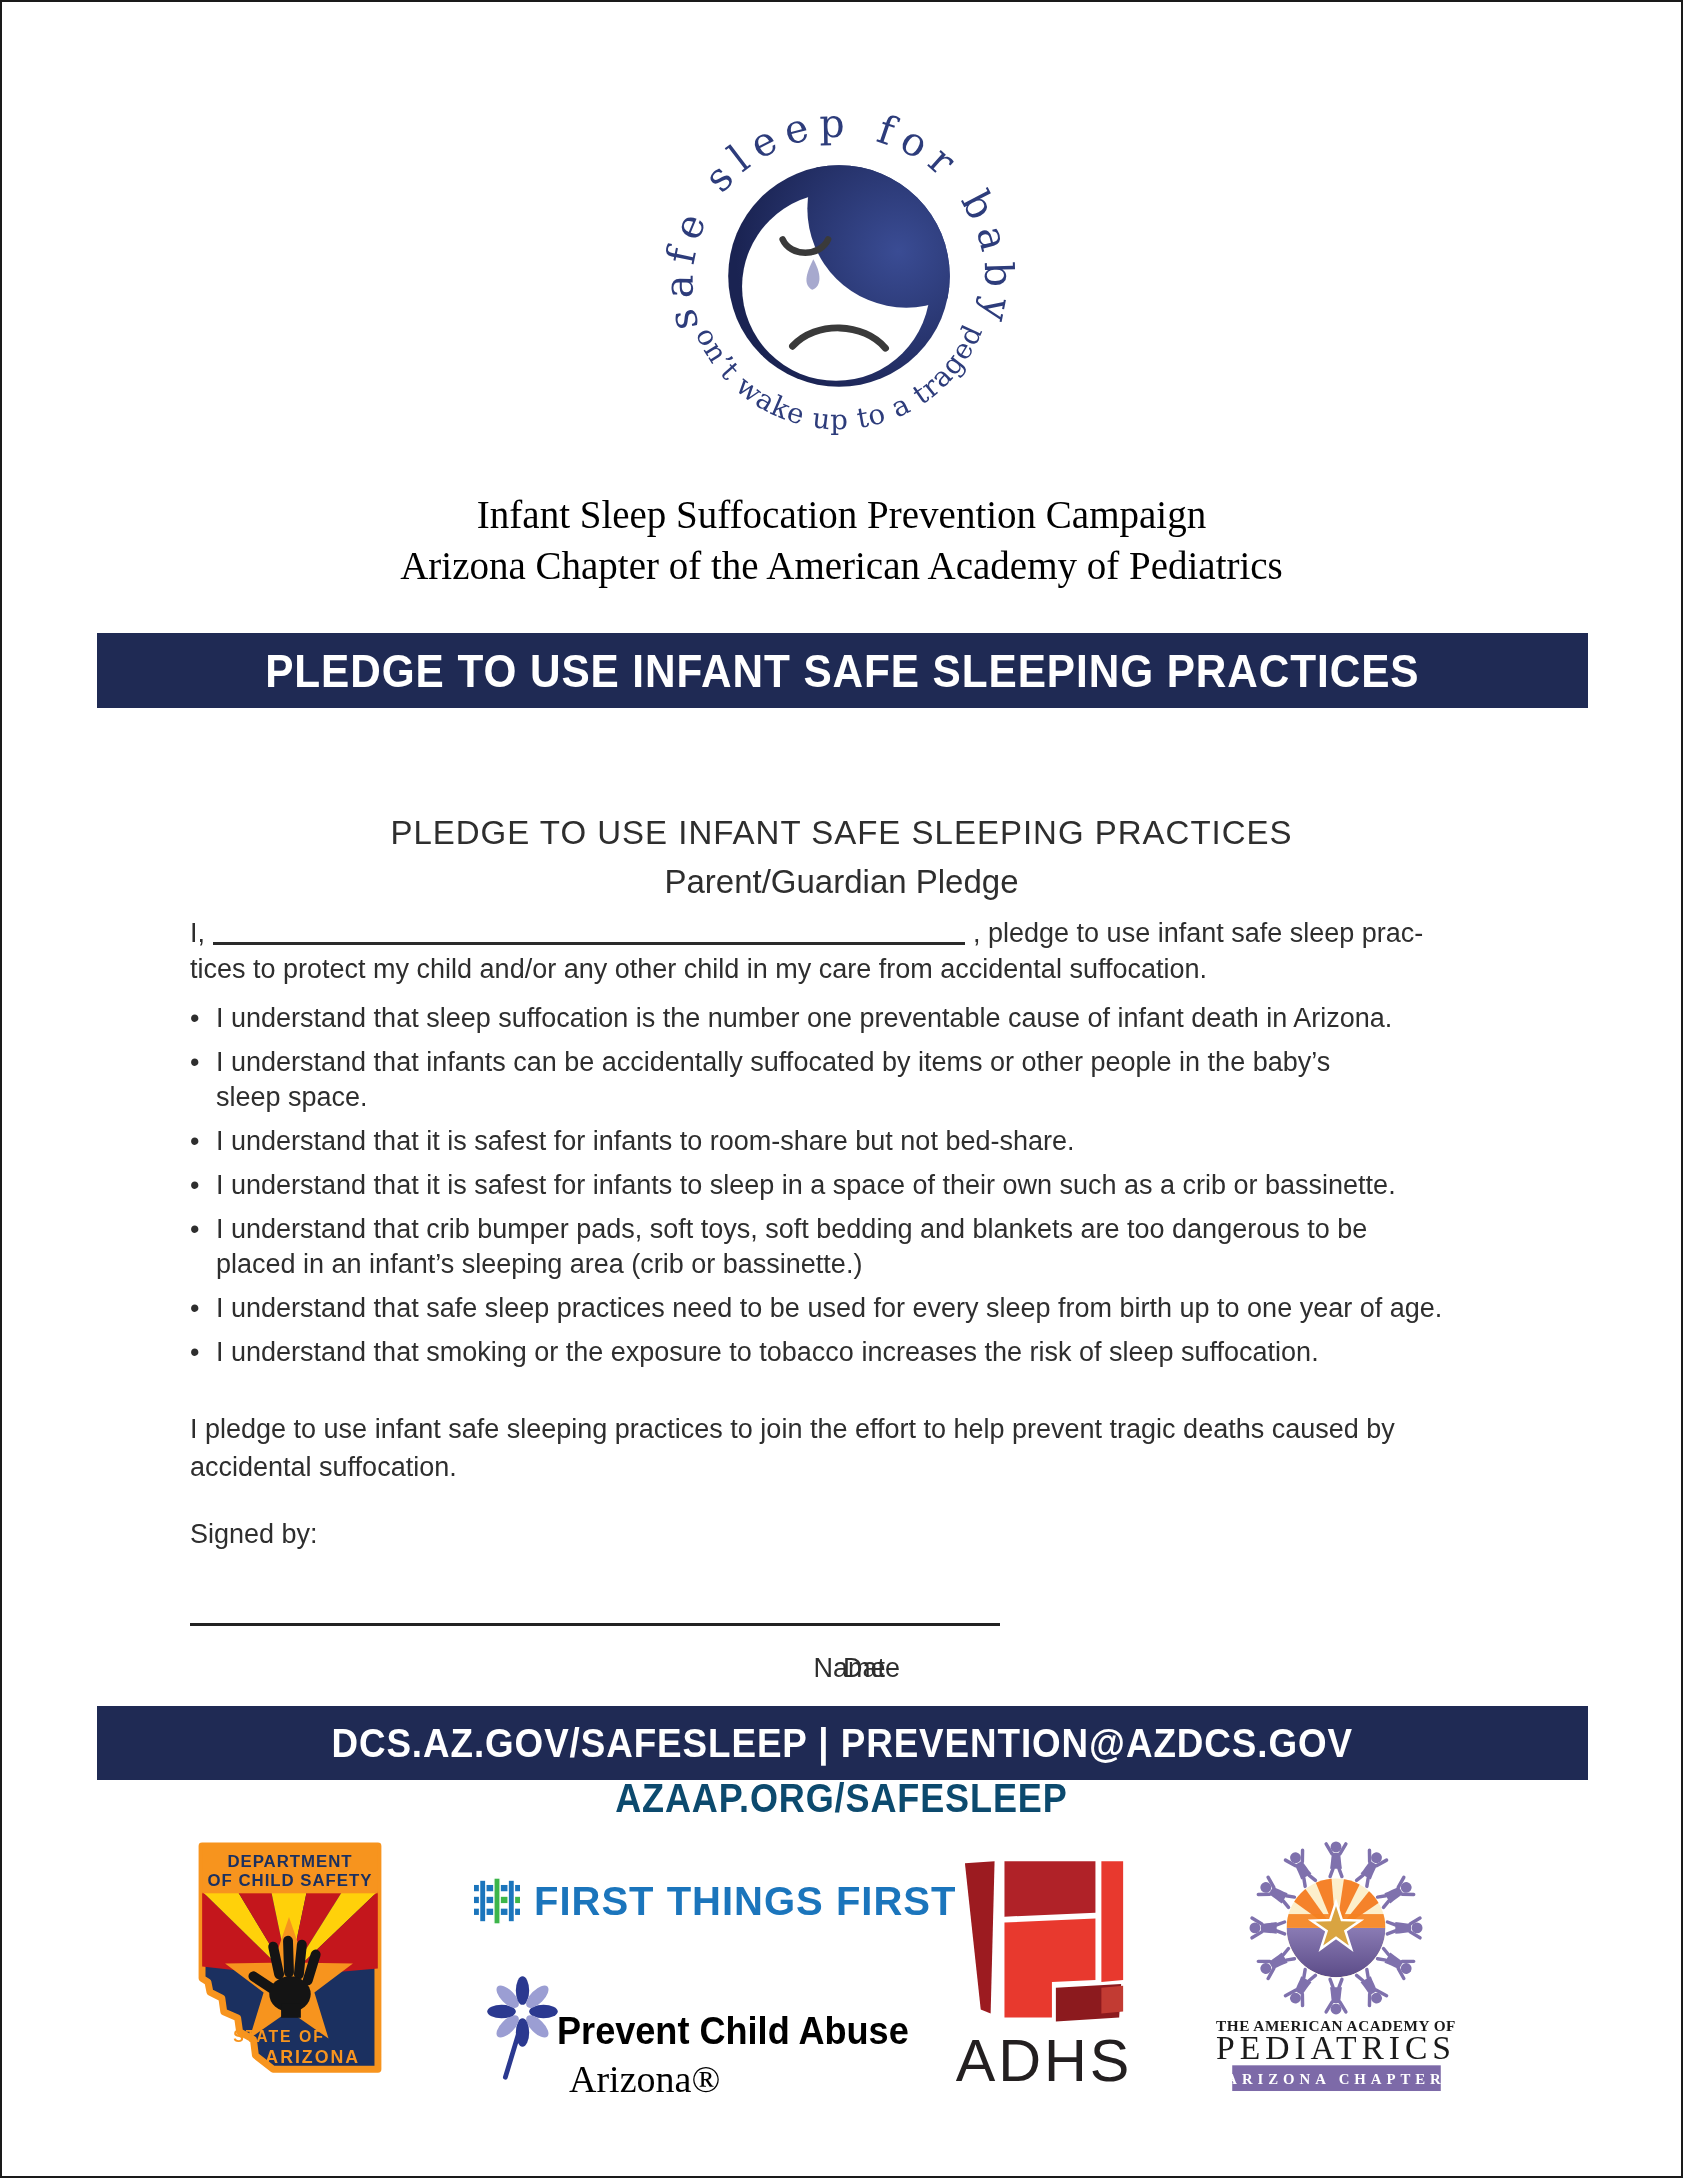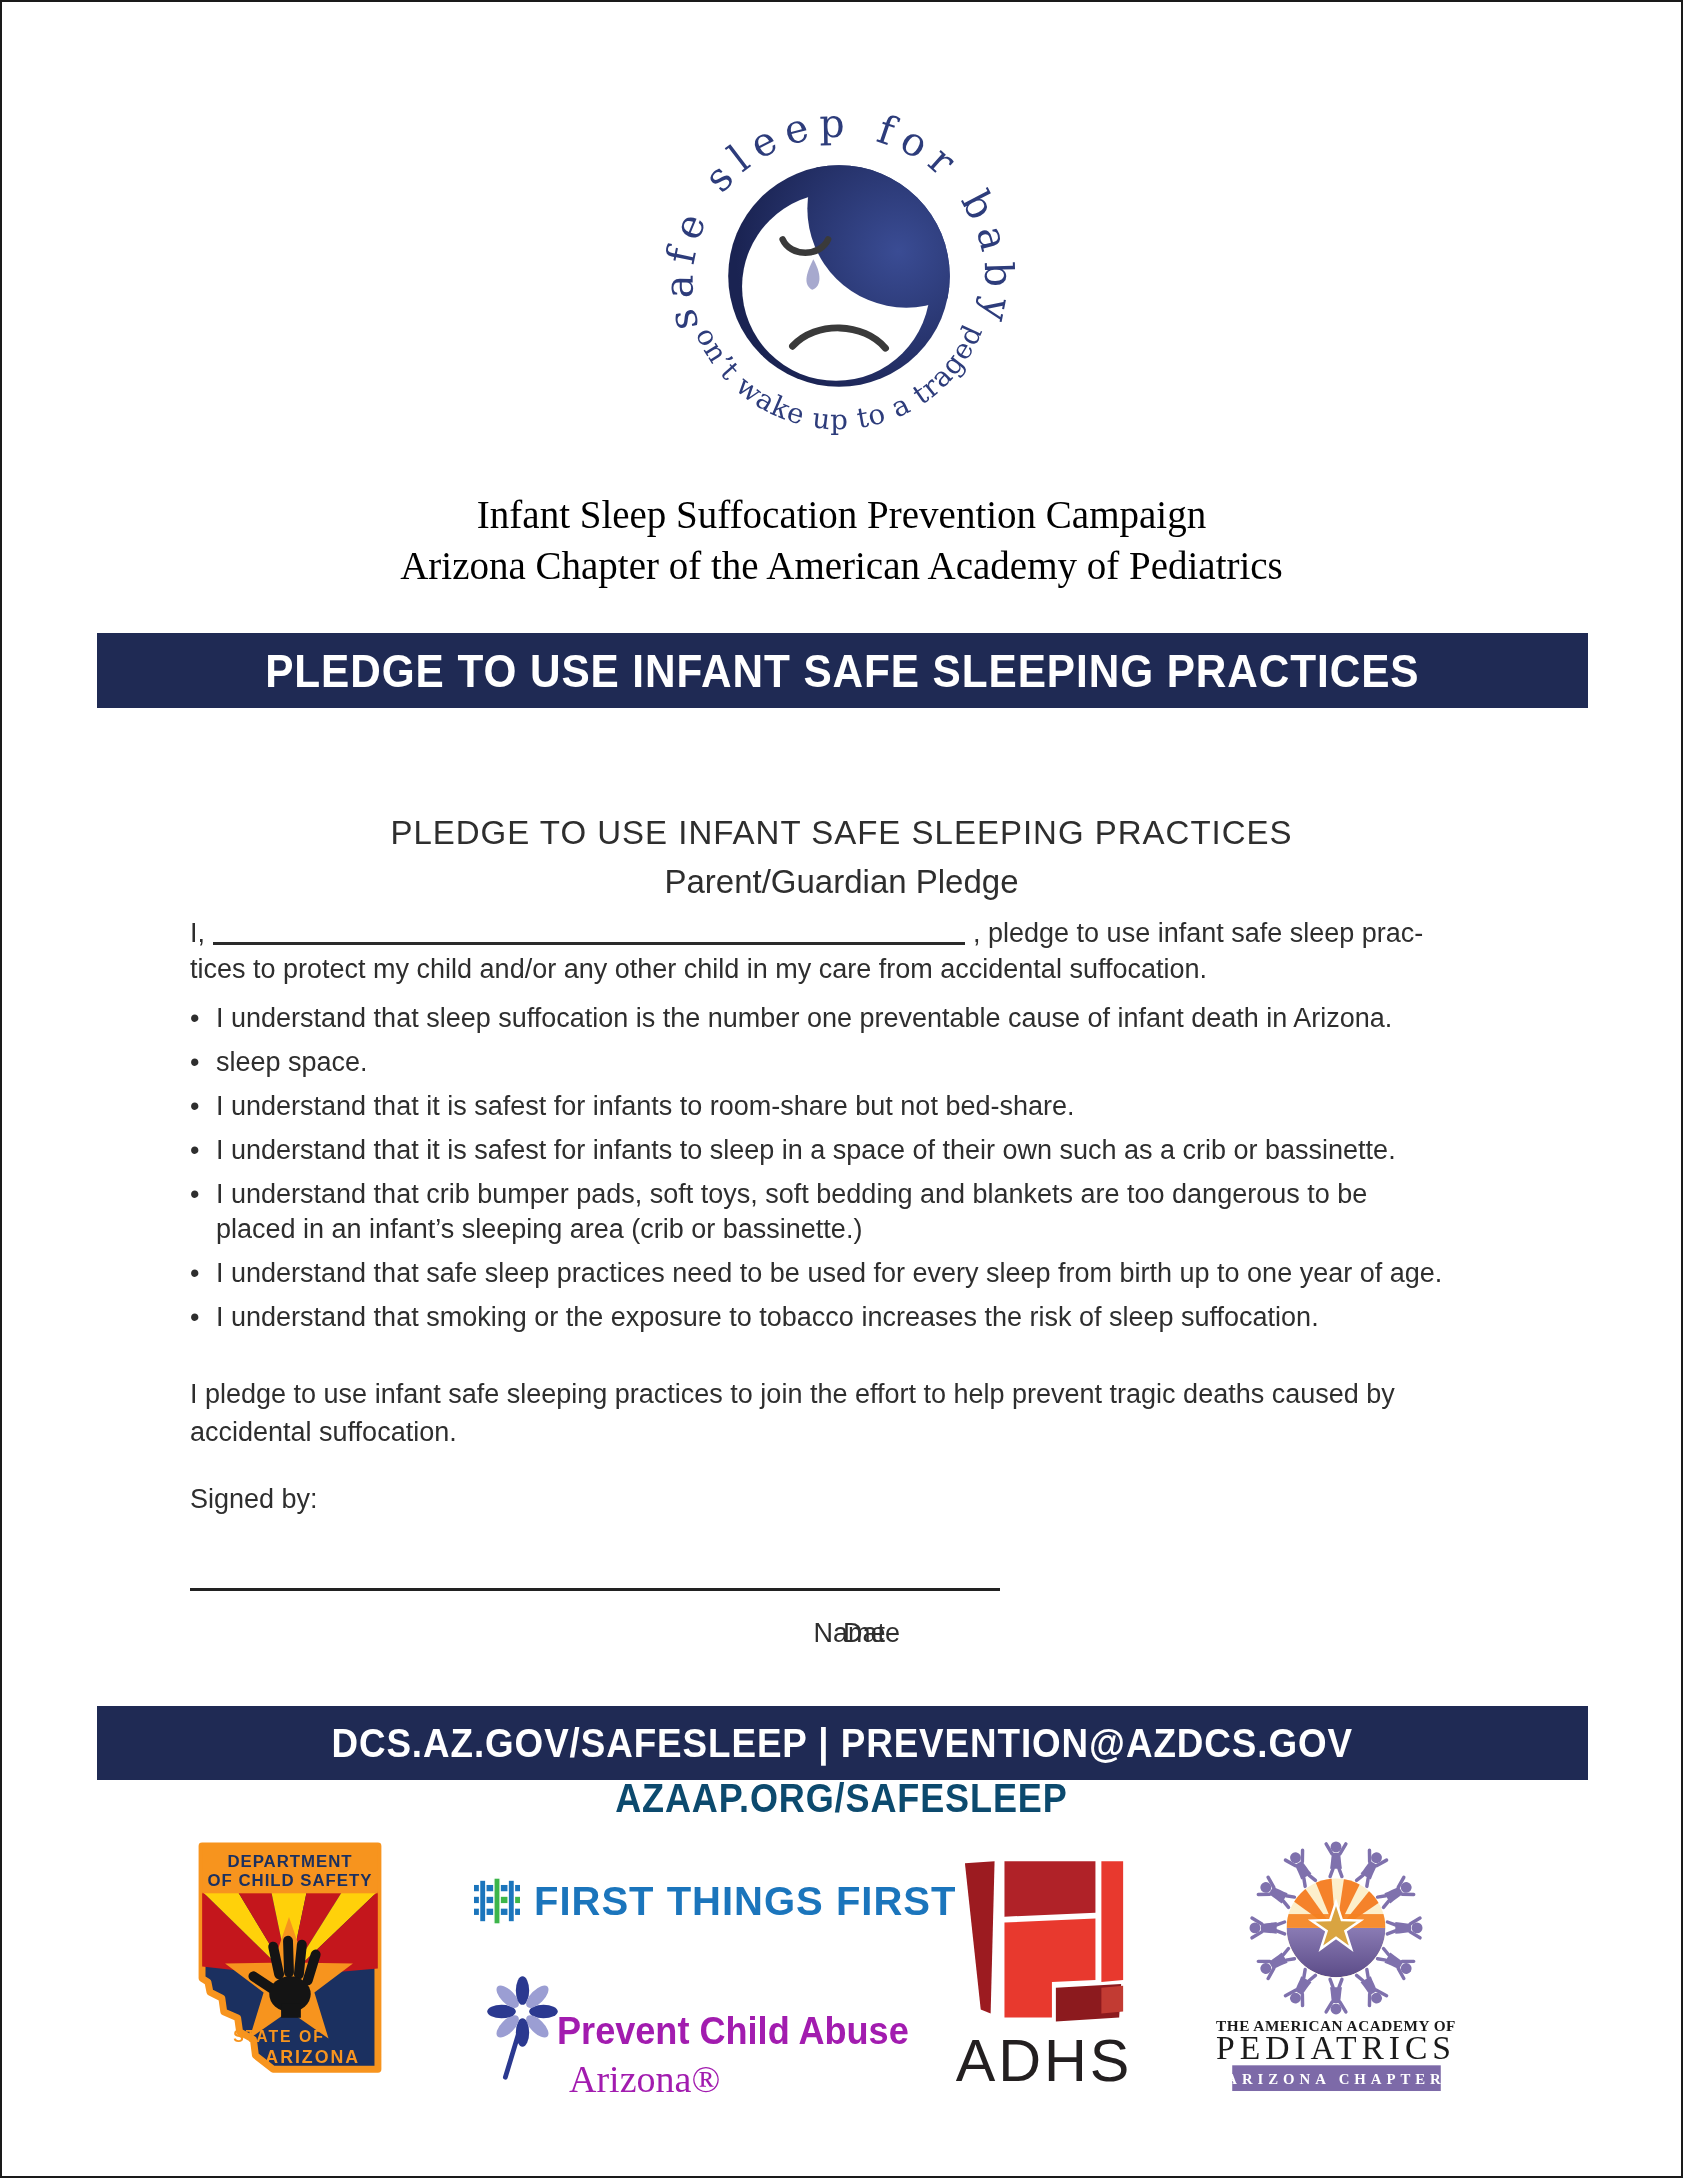--- a/index.html
+++ b/index.html
@@ -71,21 +71,21 @@
     position:absolute; top:1774px; left:0; width:100%; text-align:center;
     color:#0c4a6e; font-size:40px; font-weight:bold; letter-spacing:1px;
   }
   .site-line span { display:inline-block; transform:scaleX(.9); }
 
   
   .dcs  { position:absolute; left:188px;  top:1834px; width:198px; height:249px; }
   .ftf  { position:absolute; left:472px;  top:1876px; display:flex; align-items:center; gap:14px; }
   .ftf .t { color:#1b75bc; font-size:40px; font-weight:bold; letter-spacing:1px; white-space:nowrap; }
   .pca  { position:absolute; left:490px;  top:1982px; display:flex; }
-  .pca .txt { margin-left:4px; padding-top:26px; color:#a21caf; }
+  .pca .txt { margin-left:4px; padding-top:26px; color:#000000; }
   .pca .p1 { font-size:38px; font-weight:bold; white-space:nowrap; transform:scaleX(.95); transform-origin:left; }
   .pca .p2 { font-family:"Liberation Serif", serif; font-size:38px; margin-left:12px; margin-top:4px; }
   .adhs { position:absolute; left:955px;  top:1853px; width:178px; height:238px; }
   .aap  { position:absolute; left:1228px; top:1835px; width:213px; height:255px; }
 </style>
 </head>
 <body>
 
 <div class="page">
 
@@ -147,20 +147,21 @@
       <div class="bullet">
         <span class="dot">•</span>
         <span class="btext">
             <span class="bl">I understand that sleep suffocation is the number one preventable cause of infant death in Arizona.</span>
             <span class="bl"></span>
           </span>
       </div>
       <div class="bullet">
         <span class="dot">•</span>
         <span class="btext">
+            <span class="bl">I understand that infants can be accidentally suffocated by items or other people in the baby’s</span>
             <span class="bl">sleep space.</span>
           </span>
       </div>
       <div class="bullet">
         <span class="dot">•</span>
         <span class="btext">
             <span class="bl">I understand that it is safest for infants to room-share but not bed-share.</span>
             <span class="bl"></span>
           </span>
       </div>

